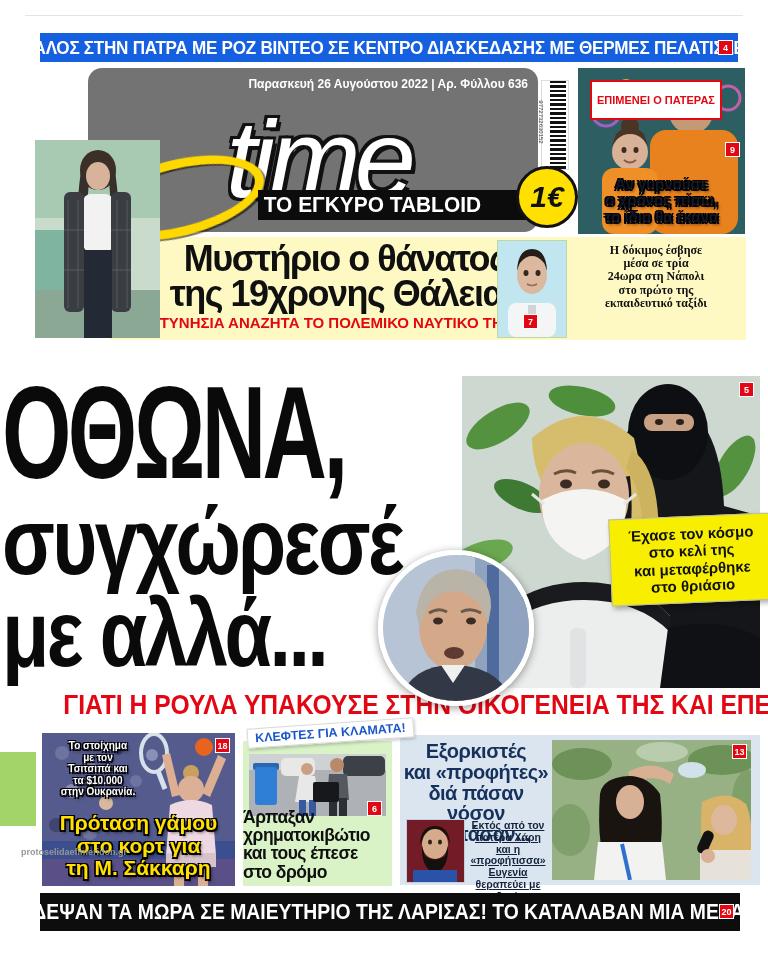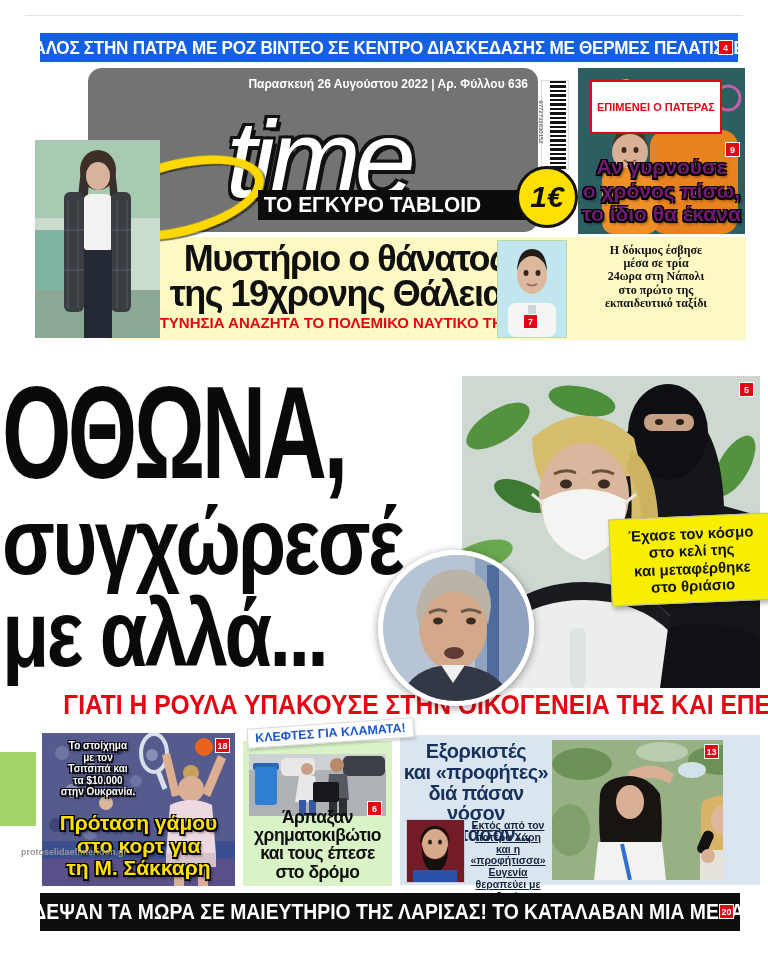--- a/index.html
+++ b/index.html
@@ -47,23 +47,23 @@
            border:1px solid #ddd;display:flex;}
   .barcode-bars{width:16px;height:100%;margin-left:8px;
       background:repeating-linear-gradient(180deg,#111 0 2px,#fff 2px 4px,#111 4px 7px,#fff 7px 9px);}
   .barcode-num{position:absolute;left:-23px;top:38px;font-size:6px;color:#333;
                transform:rotate(90deg);white-space:nowrap;}
   
   .photo-standing{left:35px;top:140px;width:125px;height:198px;z-index:6;overflow:hidden;}
   
   .father-box{left:578px;top:68px;width:167px;height:166px;z-index:5;overflow:hidden;}
   .father-label{position:absolute;left:12px;top:12px;background:#fff;border:2px solid #e30613;
-                color:#e30613;font-weight:bold;font-size:11px;padding:19px 5px;white-space:nowrap;z-index:3;}
-  .father-quote{position:absolute;left:0;right:0;bottom:8px;text-align:center;color:#701a75;
-                font-weight:bold;font-size:21px;line-height:1.12;z-index:3;}
+                color:#e30613;font-weight:bold;font-size:11px;padding:12px 5px;white-space:nowrap;z-index:3;}
+  .father-quote{position:absolute;left:0;right:0;bottom:8px;text-align:center;color:#0f172a;
+                font-weight:bold;font-size:15px;line-height:1.12;z-index:3;}
   .father-box .badge{right:5px;top:74px;}
   
   .green-panel{left:110px;top:237px;width:636px;height:103px;background:#fef9c3;z-index:1;}
   .thaleia-headline{position:absolute;left:30px;top:5px;width:410px;text-align:center;
                     color:#101010;font-weight:bold;font-size:36px;line-height:0.97;
                     letter-spacing:-1.5px;}
   .thaleia-subhead{position:absolute;left:0px;top:77px;width:452px;text-align:center;
                    color:#e30613;font-weight:bold;font-size:15px;white-space:nowrap;}
   .green-panel .badge{left:413px;top:77px;}
   .photo-cadet{position:absolute;left:387px;top:3px;width:68px;height:96px;overflow:hidden;
@@ -99,31 +99,31 @@
                 font-size:10px;line-height:1.15;z-index:3;text-align:center;}
   .sakkari-headline{position:absolute;left:0;right:0;bottom:6px;text-align:center;
                     color:#ffe000;font-weight:bold;font-size:21px;line-height:1.08;z-index:3;}
   .sakkari-box .badge{right:5px;top:5px;}
   .safe-box{left:243px;top:741px;width:149px;height:145px;background:#d9f2c6;z-index:2;}
   .safe-label{left:247px;top:723px;background:#fff;border:1px solid #d8d8d8;color:#1a57c8;
               font-weight:bold;font-size:12.5px;padding:2px 7px;transform:rotate(-4deg);
               z-index:6;box-shadow:1px 2px 3px rgba(0,0,0,.2);white-space:nowrap;}
   .photo-safe{position:absolute;left:6px;top:13px;width:137px;height:62px;overflow:hidden;}
   .safe-box .badge{left:124px;top:60px;}
-  .safe-headline{position:absolute;left:0;right:0;bottom:5px;text-align:center;color:#0f0f0f;
+  .safe-headline{position:absolute;left:0;right:0;bottom:5px;text-align:left;color:#0f0f0f;
                  font-weight:bold;font-size:17.5px;line-height:1.05;letter-spacing:-0.5px;}
   .exorcist-box{left:400px;top:735px;width:360px;height:150px;background:#dbe5f0;z-index:2;}
   .exorcist-headline{position:absolute;left:0;top:6px;width:152px;text-align:center;
                      color:#16325c;font-weight:bold;font-size:20px;line-height:1.04;
                      letter-spacing:-0.5px;}
   .photo-priest{position:absolute;left:6px;top:84px;width:57px;height:62px;overflow:hidden;
                 border:1px solid #c2cede;}
   .exorcist-caption{position:absolute;left:66px;top:85px;width:84px;text-align:center;
                     color:#13233c;font-size:10.5px;line-height:1.12;font-weight:bold;text-decoration:underline;}
-  .photo-exorcism{position:absolute;left:152px;top:5px;width:171px;height:140px;overflow:hidden;}
+  .photo-exorcism{position:absolute;left:152px;top:5px;width:199px;height:140px;overflow:hidden;}
   .photo-exorcism .badge{right:4px;top:4px;}
   
   .bottom-banner{left:40px;top:893px;width:700px;height:38px;background:#0d0d0d;
                  display:flex;align-items:center;justify-content:center;z-index:5;}
   .bottom-banner-text{color:#fff;font-weight:bold;font-size:21.5px;white-space:nowrap;
                       transform:scaleX(0.9);}
   .bottom-banner .badge{right:6px;top:11px;}
 </style>
 </head>
 <body>

